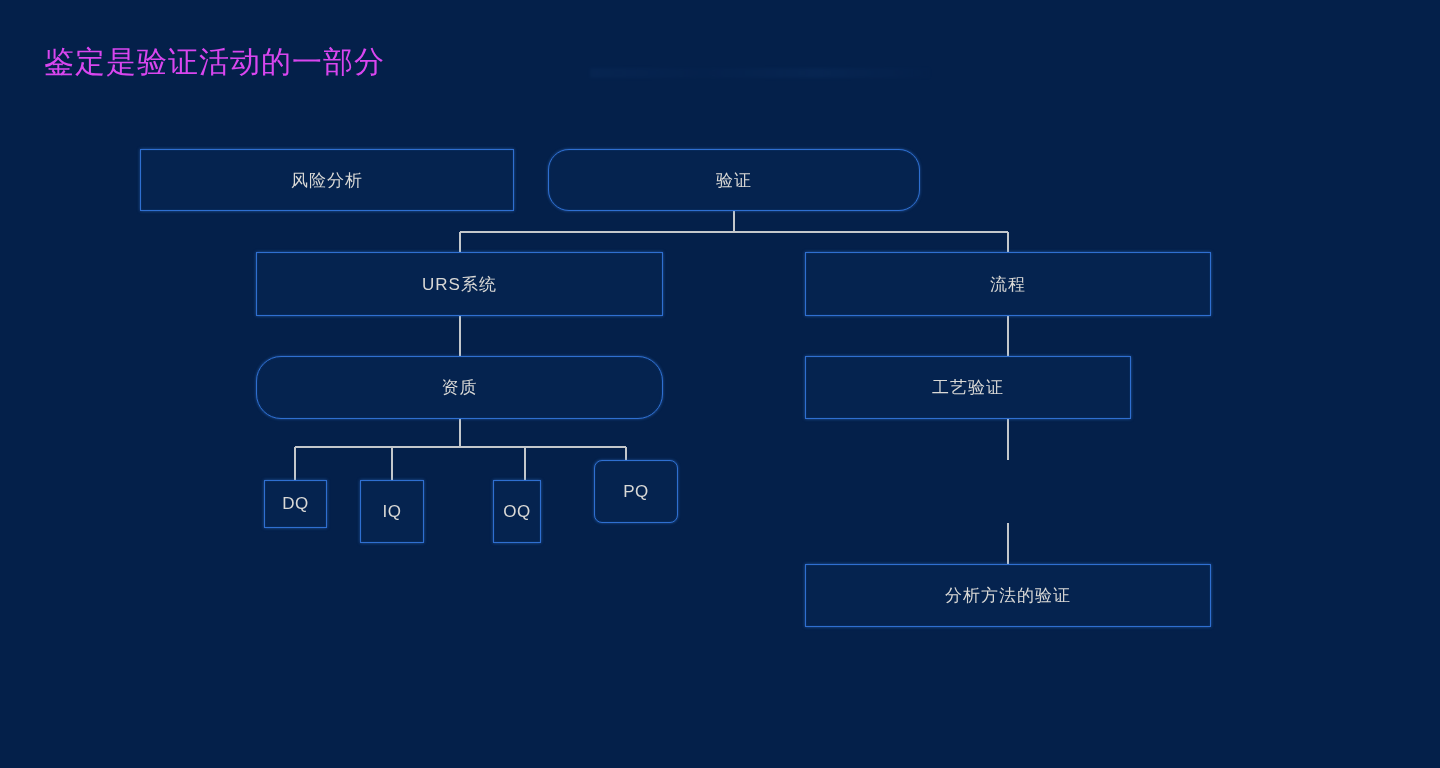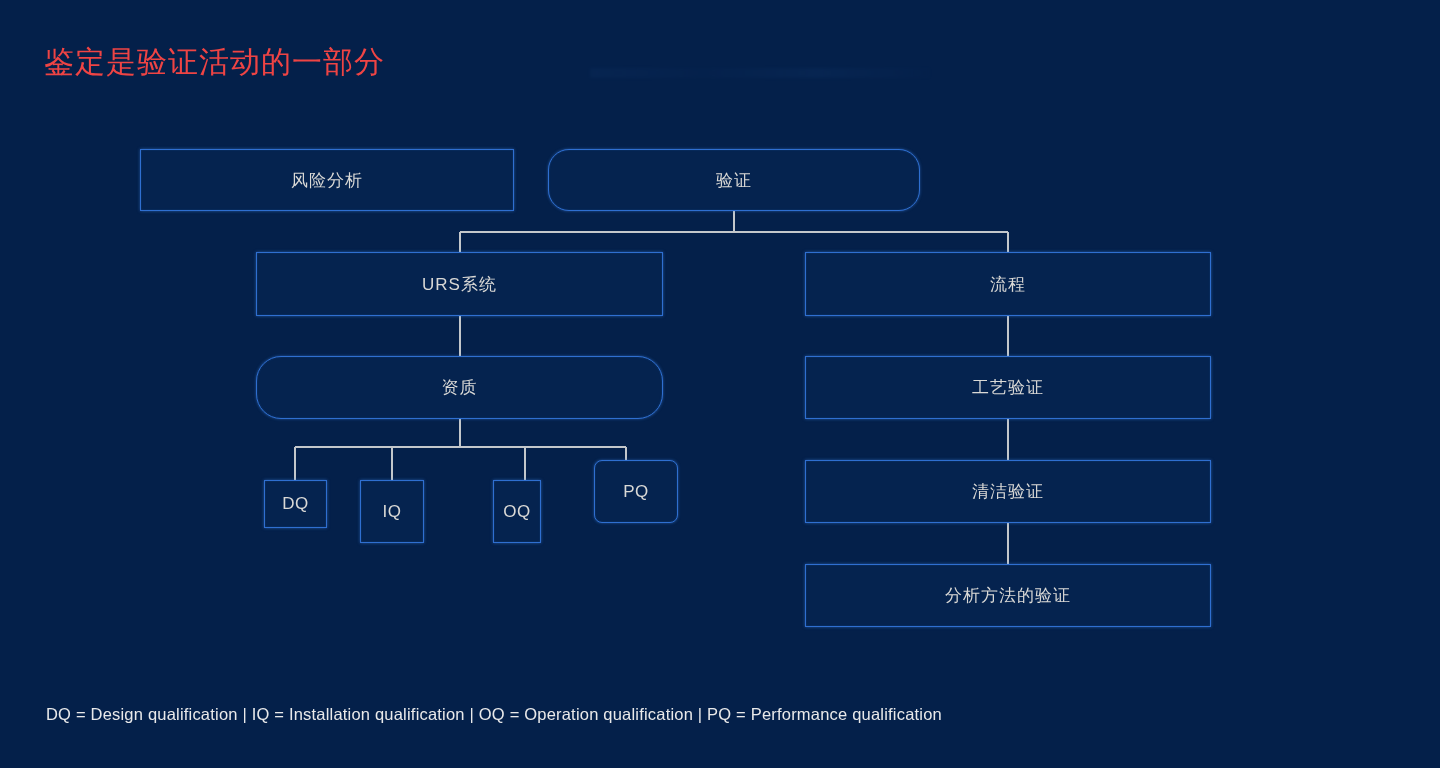--- a/index.html
+++ b/index.html
@@ -22,21 +22,21 @@
   }
 
   
   #title {
     position: absolute;
     left: 44px;
     top: 40px;
     font-size: 30px;
     line-height: 44px;
     letter-spacing: 1px;
-    color: #ef4444;
+    color: #d946ef;
     white-space: nowrap;
   }
 
   
   #diagram {
     position: absolute;
     left: 0;
     top: 0;
     width: 1440px;
     height: 768px;
@@ -145,27 +145,24 @@
     </div>
 
     <div class="node" style="left:805px;top:252px;width:406px;height:64px;">
       <span>流程</span>
     </div>
 
     <div class="node" style="left:256px;top:356px;width:407px;height:63px;border-radius:25px;">
       <span>资质</span>
     </div>
 
-    <div class="node" style="left:805px;top:356px;width:406px;height:63px;">
+    <div class="node" style="left:805px;top:356px;width:326px;height:63px;">
       <span>工艺验证</span>
     </div>
 
-    <div class="node" style="left:805px;top:460px;width:406px;height:63px;">
-      <span>清洁验证</span>
-    </div>
 
     <div class="node" style="left:805px;top:564px;width:406px;height:63px;">
       <span>分析方法的验证</span>
     </div>
 
     <div class="node small" style="left:264px;top:480px;width:63px;height:48px;">
       <span>DQ</span>
     </div>
 
     <div class="node small" style="left:360px;top:480px;width:64px;height:63px;">
@@ -175,15 +172,14 @@
     <div class="node small" style="left:493px;top:480px;width:48px;height:63px;">
       <span>OQ</span>
     </div>
 
     <div class="node small" style="left:594px;top:460px;width:84px;height:63px;border-radius:8px;">
       <span>PQ</span>
     </div>
 
   </div>
 
-  <div id="footnote">DQ = Design qualification | IQ = Installation qualification | OQ = Operation qualification | PQ = Performance qualification</div>
 
 </div>
 
 </body></html>

